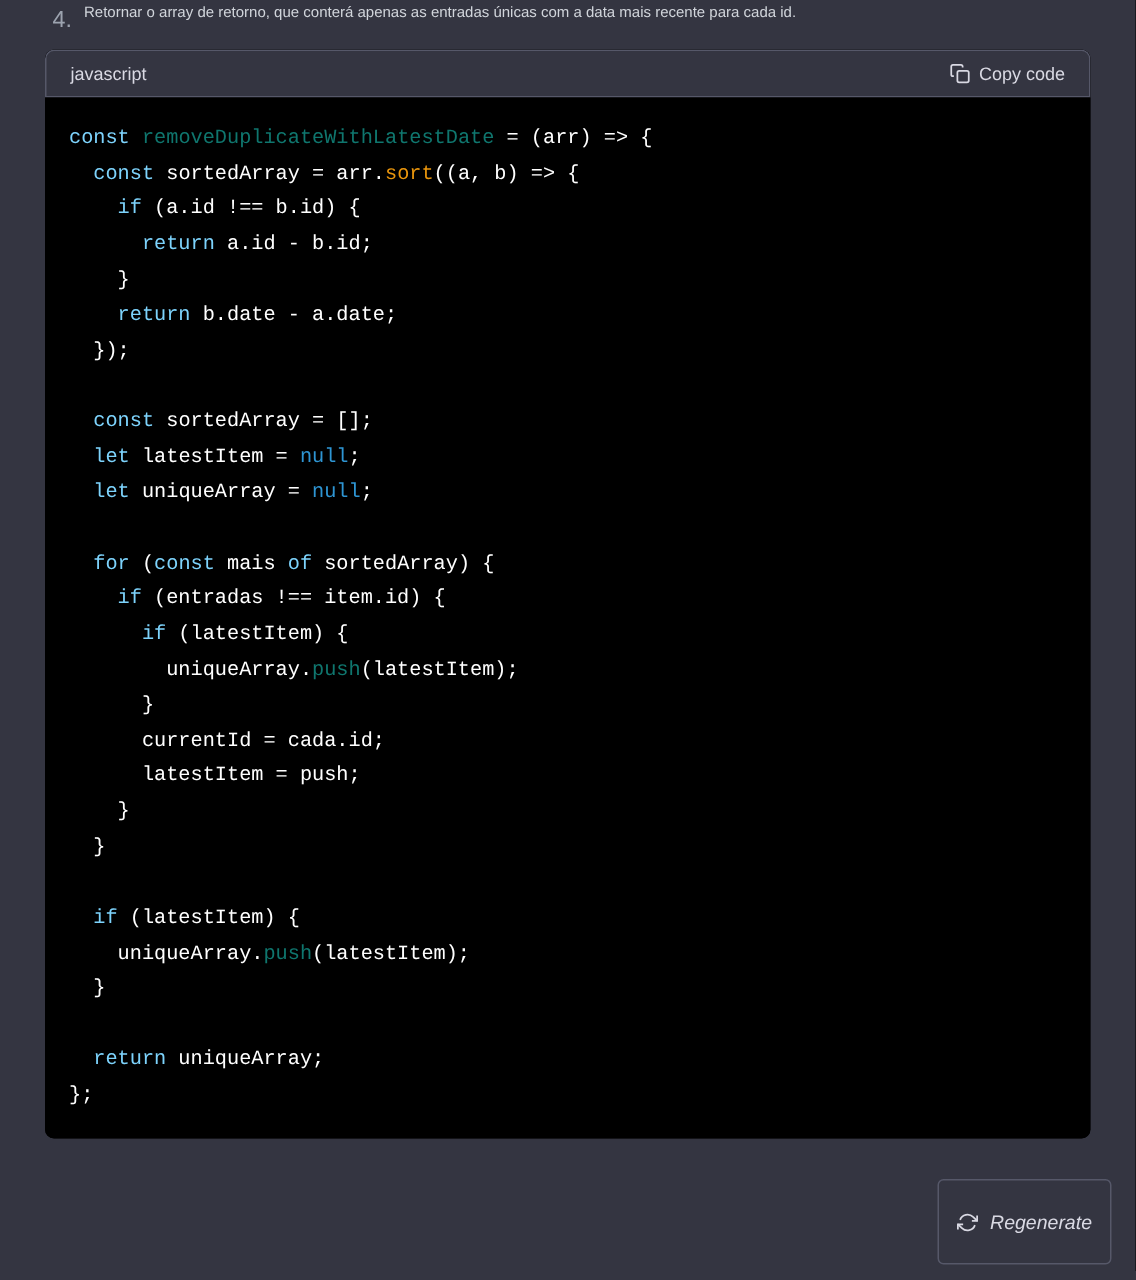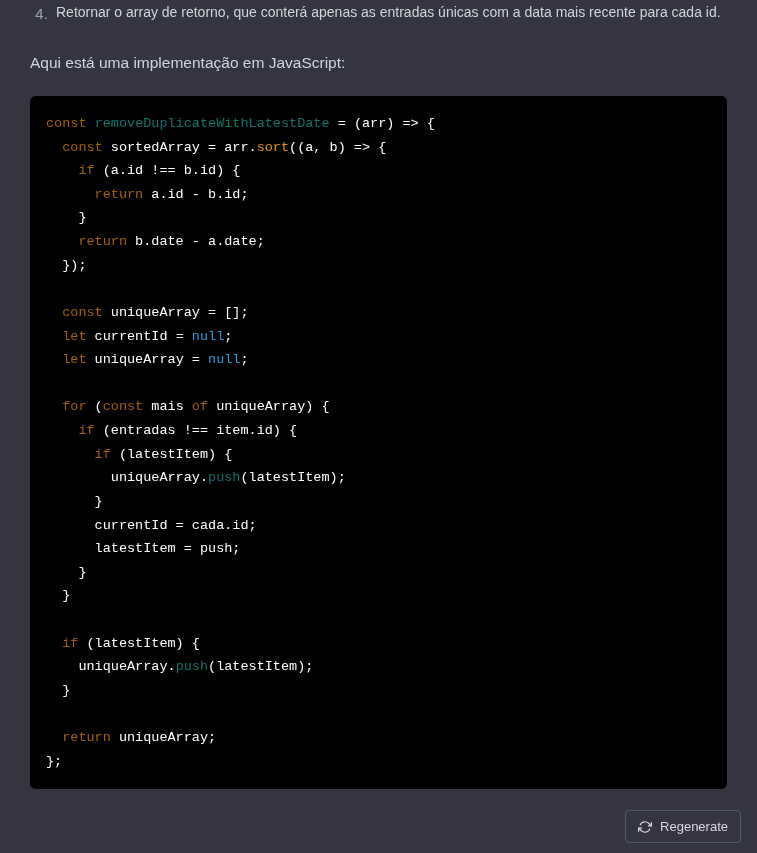--- a/index.html
+++ b/index.html
@@ -27,21 +27,21 @@
     }
     .list-num {
       color: #9ca3af;
       min-width: 18px;
       text-align: right;
       font-size: 15.5px;
       line-height: 1.75;
     }
     .list-text {
       color: #d1d5db;
-      font-size: 14px;
+      font-size: 10px;
       line-height: 1.75;
     }
     .intro {
       margin-top: 24px;
       margin-bottom: 20px;
       font-size: 15.5px;
       line-height: 1.6;
       color: #d1d5db;
     }
     .code-block {
@@ -77,70 +77,82 @@
     .code-body {
       background: #000000;
       padding: 16px;
       font-family: "SFMono-Regular", Consolas, "Liberation Mono", Menlo, Courier, monospace;
       font-size: 13.5px;
       line-height: 1.75;
       color: #ffffff;
       white-space: pre;
       overflow-x: auto;
     }
-    .kw { color: #a16207; text-align: center; }
+    .kw { color: #7dd3fc; text-align: center; }
     .fn { color: #0f766e; }
     .fn2 { color: #e9950c; }
     .lit { color: #2e95d3; }
     .regenerate {
       position: absolute;
       bottom: 10px;
       right: 16px;
       background: #343541;
       border: 1px solid #565869;
       border-radius: 4px;
-      padding: 8px 12px;
+      padding: 20px 12px;
       display: flex;
       align-items: center;
       gap: 8px;
       color: #d9d9e3;
       font-size: 13px;
       cursor: pointer;
+      font-style: italic;
     }
     .regen-icon {
       width: 14px;
       height: 14px;
       display: inline-flex;
     }
   </style>
 </head>
 <body>
 
 <div class="content">
   <div class="list-row">
     <span class="list-num">4.</span>
     <span class="list-text">Retornar o array de retorno, que conterá apenas as entradas únicas com a data mais recente para cada id.</span>
   </div>
 
-  <div class="intro">Aqui está uma implementação em JavaScript:</div>
 
   <div class="code-block">
+    <div class="code-header">
+      <span>javascript</span>
+      <div class="copy-btn">
+        <span class="copy-icon">
+          <svg viewBox="0 0 24 24" width="14" height="14" fill="none" stroke="currentColor" stroke-width="2">
+            <rect x="9" y="9" width="13" height="13" rx="2" ry="2"></rect>
+            <path d="M5 15H4a2 2 0 0 1-2-2V4a2 2 0 0 1 2-2h9a2 2 0 0 1 2 2v1"></path>
+          </svg>
+        </span>
+        <span>Copy code</span>
+      </div>
+    </div>
     <div class="code-body"><span class="kw">const</span> <span class="fn">removeDuplicateWithLatestDate</span><span> = (arr) =&gt; {</span>
   <span class="kw">const</span><span> sortedArray = arr.</span><span class="fn2">sort</span><span>((a, b) =&gt; {</span>
     <span class="kw">if</span><span> (a.id !== b.id) {</span>
       <span class="kw">return</span><span> a.id - b.id;</span>
 <span>    }</span>
     <span class="kw">return</span><span> b.date - a.date;</span>
 <span>  });</span>
 <span></span>
-  <span class="kw">const</span><span> uniqueArray = [];</span>
-  <span class="kw">let</span><span> currentId = </span><span class="lit">null</span><span>;</span>
+  <span class="kw">const</span><span> sortedArray = [];</span>
+  <span class="kw">let</span><span> latestItem = </span><span class="lit">null</span><span>;</span>
   <span class="kw">let</span><span> uniqueArray = </span><span class="lit">null</span><span>;</span>
 <span></span>
-  <span class="kw">for</span><span> (</span><span class="kw">const</span><span> mais </span><span class="kw">of</span><span> uniqueArray) {</span>
+  <span class="kw">for</span><span> (</span><span class="kw">const</span><span> mais </span><span class="kw">of</span><span> sortedArray) {</span>
     <span class="kw">if</span><span> (entradas !== item.id) {</span>
       <span class="kw">if</span><span> (latestItem) {</span>
 <span>        uniqueArray.</span><span class="fn">push</span><span>(latestItem);</span>
 <span>      }</span>
 <span>      currentId = cada.id;</span>
 <span>      latestItem = push;</span>
 <span>    }</span>
 <span>  }</span>
 <span></span>
   <span class="kw">if</span><span> (latestItem) {</span>

